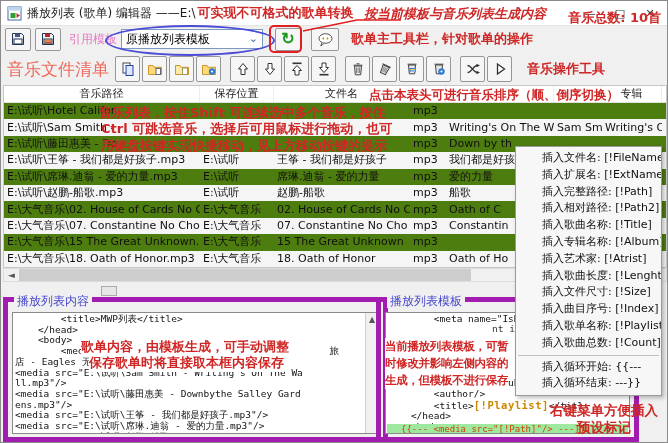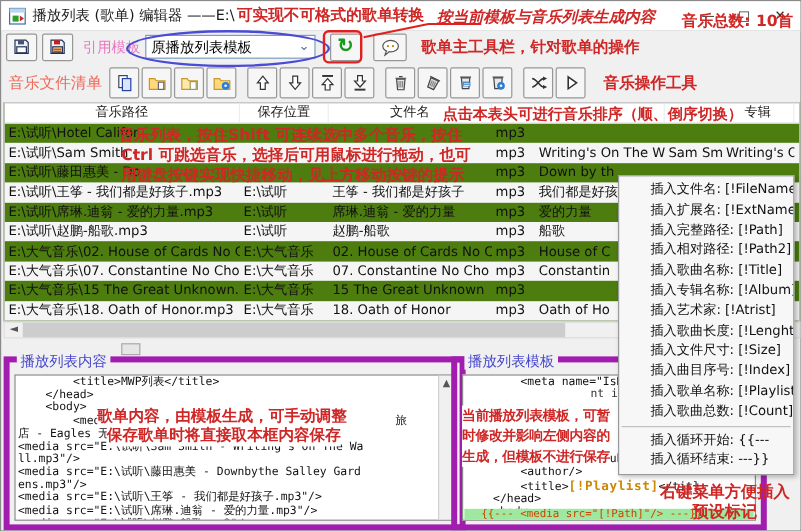--- a/index.html
+++ b/index.html
@@ -19,21 +19,21 @@
   .btn24{width:26px;height:23px;margin-left:4px;}
   .pink-label{color:#e878c0;font-size:12px;margin:0 4px 0 8px;white-space:nowrap;}
   .combo{width:142px;height:20px;background:#fff;border:1px solid #7a9ac0;display:flex;align-items:center;font-size:12px;box-sizing:border-box;padding-left:4px;position:relative;}
   .combo .chev{position:absolute;right:4px;top:2px;color:#4a6a9a;font-size:11px;}
   .ellipse-ann{position:absolute;left:104px;top:24px;width:166px;height:27px;border:2px solid #4b4bd6;border-radius:50%;pointer-events:none;z-index:30;}
   .redbox-ann{position:absolute;left:268px;top:24px;width:33px;height:28px;border:2px solid #e02020;border-radius:5px;pointer-events:none;z-index:30;box-sizing:border-box;}
   .r2-ann{font-size:13px;margin-left:12px;white-space:nowrap;}
   .refresh-glyph{color:#18991f;font-size:16px;font-weight:bold;line-height:1;}
   
   .row3{position:absolute;left:0;top:52px;width:100%;height:32px;display:flex;align-items:center;}
-  .music-label{color:#ee6a5a;font-size:13px;margin:0 6px;white-space:nowrap;}
+  .music-label{color:#ee6a5a;font-size:17px;margin:0 6px;white-space:nowrap;}
   .btn26{width:25px;height:26px;margin-right:2px;}
   .grp{display:flex;margin-right:7px;}
   .r3-ann{font-size:13px;margin-left:6px;white-space:nowrap;}
   .r3-total{position:absolute;right:6px;top:8px;font-size:13px;white-space:nowrap;}
   
   .table{position:absolute;left:2px;top:84px;width:664px;height:183px;background:#4d7c0f;border:1px solid #c7c7c7;box-sizing:border-box;}
   .thead{display:flex;height:16px;border-bottom:1px solid #e0e0e0;background:#fff;}
   .th{font-size:11px;color:#222;text-align:center;line-height:16px;border-right:1px solid #ededed;box-sizing:border-box;overflow:hidden;white-space:nowrap;}
   .trow{display:flex;height:16.4px;align-items:center;}
   .trow:nth-child(even){background:#f5f5f5;}
@@ -338,21 +338,21 @@
           <div class="td c3">mp3</div>
           <div class="td c4">船歌</div>
           <div class="td c5"></div>
           <div class="td c6"></div>
         </div>
         <div class="trow">
           <div class="td c0">E:\大气音乐\02. House of Cards No Choi</div>
           <div class="td c1">E:\大气音乐</div>
           <div class="td c2">02. House of Cards No C</div>
           <div class="td c3">mp3</div>
-          <div class="td c4">House of C</div>
+          <div class="td c4">Oath of C</div>
           <div class="td c5"></div>
           <div class="td c6"></div>
         </div>
         <div class="trow">
           <div class="td c0">E:\大气音乐\07. Constantine No Choir.mp</div>
           <div class="td c1">E:\大气音乐</div>
           <div class="td c2">07. Constantine No Cho</div>
           <div class="td c3">mp3</div>
           <div class="td c4">Constantin</div>
           <div class="td c5"></div>

